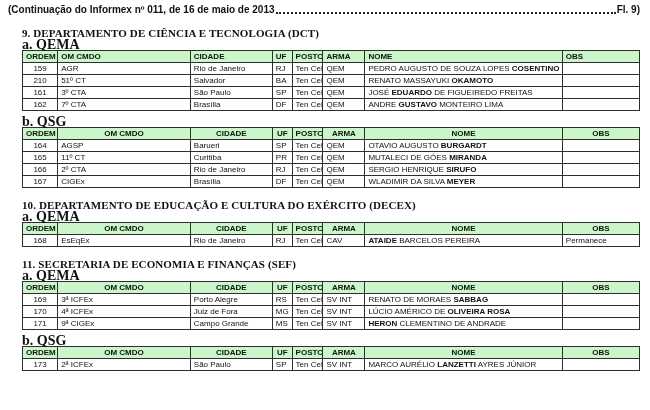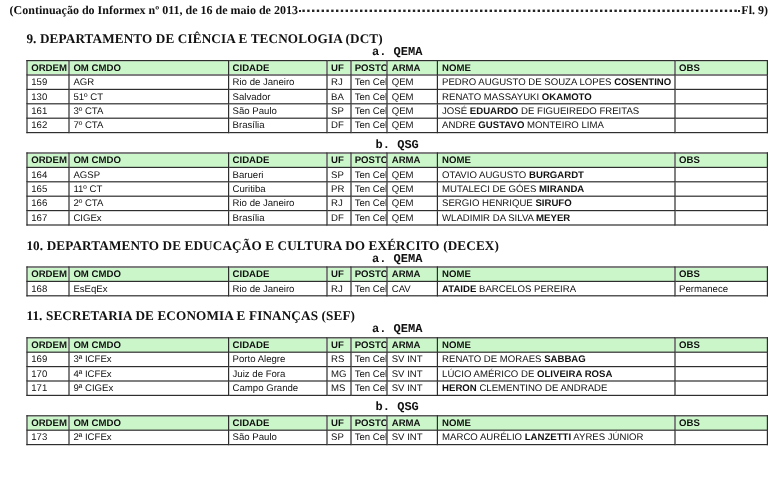--- a/index.html
+++ b/index.html
@@ -6,22 +6,22 @@
   html, body { width: 650px; height: 410px; overflow: hidden; }
   body {
     background: #ffffff;
     color: #111;
     font-family: "Liberation Sans", sans-serif;
     padding: 4px 10px 0 22px;
   }
   
   .doc-header {
     display: flex;
-    align-items: center;
-    font-family: Liberation Serif, serif;
+    align-items: flex-end;
+    font-family: Liberation Sans, sans-serif;
     font-weight: bold;
     font-size: 10px;
     line-height: 12px;
     white-space: nowrap;
     margin-left: -14px; 
   }
   .doc-header .leader {
     flex: 1;
     border-bottom: 2px dotted #222;
     margin: 0 1px 2px 1px;
@@ -29,25 +29,24 @@
   }
   
   h2.section-title {
     font-family: "Liberation Serif", serif;
     font-size: 11px;
     line-height: 12px;
     margin-top: 11px;
     letter-spacing: 0.1px;
   }
   h3.sub-label {
-    font-family: Liberation Mono, monospace;
-    font-size: 10px;
+    font-family: Liberation Serif, serif;
+    font-size: 14px;
     line-height: 10px;
     margin-top: 1px;
-    text-align: center;
   }
   h3.sub-label.after-table { margin-top: 6px; }
   
   table.roster {
     width: 100%;
     border-collapse: collapse;
     table-layout: fixed;
     border: 1.5px solid #222;
   }
   table.roster th, table.roster td {
@@ -59,21 +58,21 @@
     white-space: nowrap;
     vertical-align: middle;
   }
   table.roster th {
     background: #caf6ca;
     font-weight: bold;
     height: 12px;
   }
   table.roster td { height: 12px; }
   th.al-left, td.al-left  { text-align: left; }
-  th.al-center, td.al-center { text-align: left; }
+  th.al-center, td.al-center { text-align: center; }
   td b { font-weight: bold; }
 </style>
 </head>
 <body>
 
 <div class="doc-header">
   <span>(Continuação do Informex nº 011, de 16 de maio de 2013</span>
   <span class="leader"></span>
   <span>Fl. 9)</span>
 </div>
@@ -110,21 +109,21 @@
             <td class="al-center">159</td>
             <td class="al-left">AGR</td>
             <td class="al-left">Rio de Janeiro</td>
             <td class="al-left">RJ</td>
             <td class="al-left">Ten Cel</td>
             <td class="al-left">QEM</td>
             <td class="al-left">PEDRO AUGUSTO DE SOUZA LOPES <b>COSENTINO</b></td>
             <td class="al-left"></td>
           </tr>
           <tr>
-            <td class="al-center">130</td>
+            <td class="al-center">210</td>
             <td class="al-left">51º CT</td>
             <td class="al-left">Salvador</td>
             <td class="al-left">BA</td>
             <td class="al-left">Ten Cel</td>
             <td class="al-left">QEM</td>
             <td class="al-left">RENATO MASSAYUKI <b>OKAMOTO</b></td>
             <td class="al-left"></td>
           </tr>
           <tr>
             <td class="al-center">161</td>

